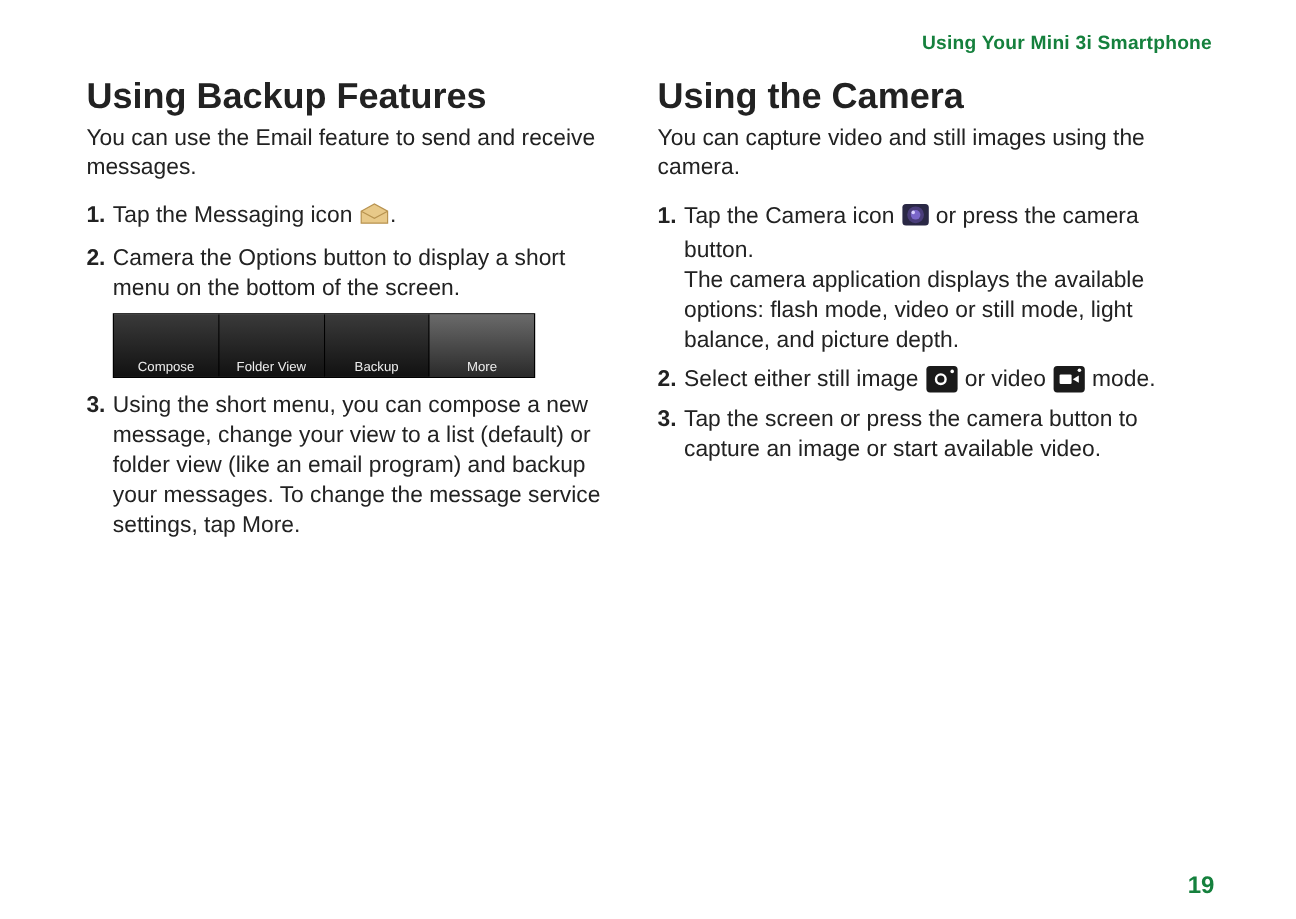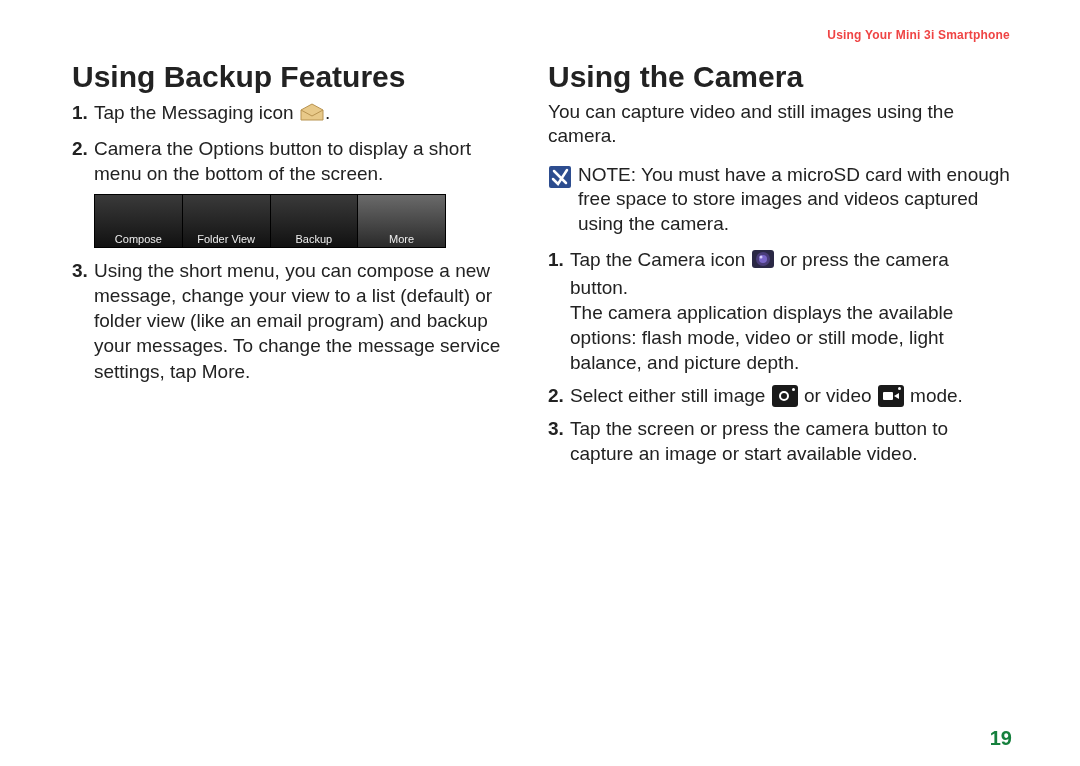--- a/index.html
+++ b/index.html
@@ -16,22 +16,22 @@
     width: 1080px;
     height: 766px;
     padding: 28px 68px 20px 72px;
     display: flex;
     flex-direction: column;
     position: relative;
   }
   .header-line {
     text-align: right;
     font-weight: 700;
-    color: #ef4444;
-    font-size: 12px;
+    color: #15803d;
+    font-size: 16px;
     letter-spacing: 0.2px;
     margin-bottom: 18px;
     padding-right: 2px;
   }
   .columns {
     display: flex;
     flex: 1 1 auto;
   }
   .col {
     width: 50%;
@@ -195,20 +195,21 @@
 <body>
 
 <div class="page">
 
   <div class="header-line">Using Your Mini 3i Smartphone</div>
 
   <div class="columns">
 
     <div class="col left">
       <h1 class="section">Using Backup Features</h1>
+      <p class="intro">You can use the Email feature to send and receive messages.</p>
 
       <ol class="steps">
         <li>
           <span class="num">1.</span><span>Tap the </span><span class="bold">Messaging</span><span> icon </span><span class="inline-icon env-icon"><svg viewBox="0 0 26 20">
                 <polygon points="2,8 13,2 24,8 24,18 2,18" fill="#e8c989" stroke="#b89350" stroke-width="1"></polygon>
                 <polyline points="2,8 13,14 24,8" fill="none" stroke="#b89350" stroke-width="1"></polyline>
               </svg></span><span>.</span>
         </li>
         <li>
           <span class="num">2.</span><span>Camera the </span><span class="bold">Options</span><span> button to display a short menu on the bottom of the screen.</span>
@@ -256,31 +257,20 @@
         <li>
           <span class="num">3.</span><span>Using the short menu, you can compose a new message, change your view to a list (default) or folder view (like an email program) and backup your messages. To change the message service settings, tap </span><span class="bold">More</span><span>.</span>
         </li>
       </ol>
     </div>
 
     <div class="col right">
       <h1 class="section">Using the Camera</h1>
       <p class="intro">You can capture video and still images using the camera.</p>
 
-      <div class="note">
-        <span class="note-icon">
-          <svg viewBox="0 0 24 24">
-              <rect x="1" y="1" width="22" height="22" rx="2" fill="#2d4d8f"></rect>
-              <path d="M6 6 L18 18 M5 14 L10 19 L19 5" stroke="#fff" stroke-width="2.5" fill="none" stroke-linecap="round"></path>
-            </svg>
-        </span>
-        <div class="note-text">
-          <span class="bold">NOTE:</span><span> You must have a microSD card with enough free space to store images and videos captured using the camera.</span>
-        </div>
-      </div>
 
       <ol class="steps">
         <li>
           <span class="num">1.</span><span>Tap the </span><span class="bold">Camera</span><span> icon </span><span class="inline-icon lens-icon"><svg viewBox="0 0 24 22">
                 <rect x="1" y="3" width="22" height="18" rx="3" fill="#2a2845"></rect>
                 <circle cx="12" cy="12" r="7" fill="#4a3d7a"></circle>
                 <circle cx="12" cy="12" r="4" fill="#7a66c9"></circle>
                 <circle cx="10" cy="10" r="1.5" fill="#d8d0ff"></circle>
               </svg></span><span> or press the camera button.</span>
           <br>

